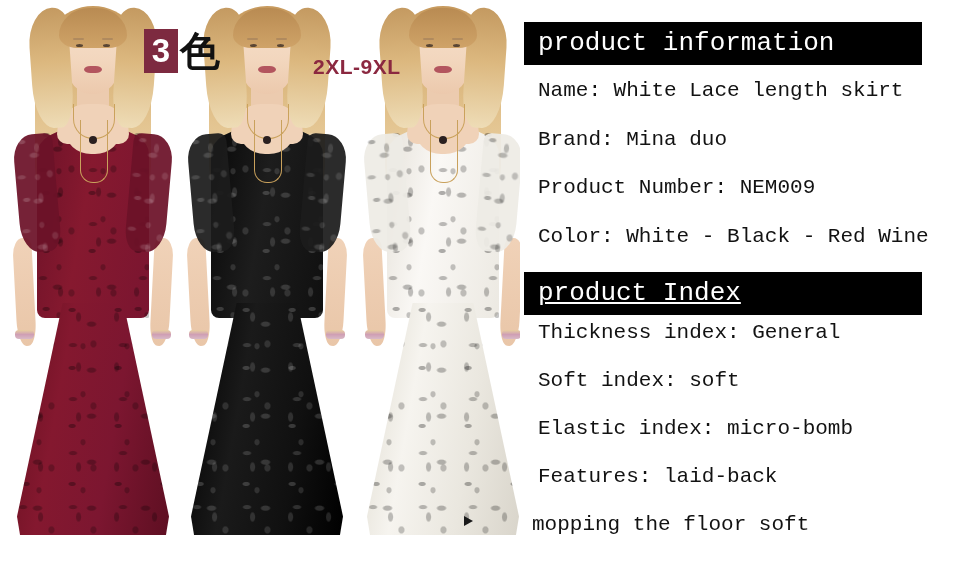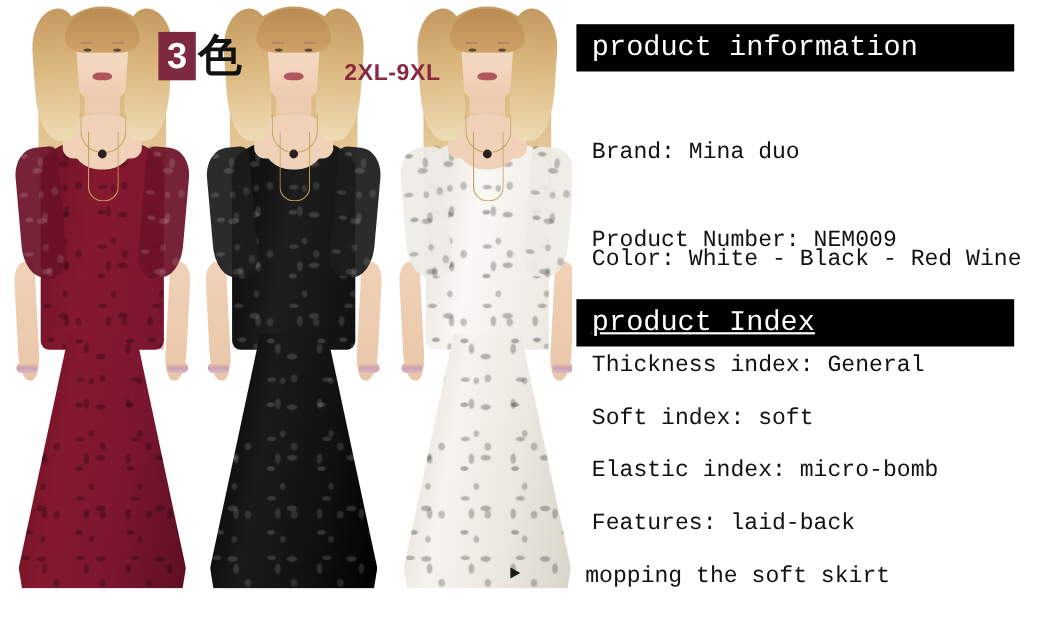--- a/index.html
+++ b/index.html
@@ -481,26 +481,27 @@
 
     <div class="size-range" style="color:#8b2840;">2XL-9XL</div>
 
     <div class="corner-mark"></div>
   </div>
 
   <div class="info-panel">
 
     <div class="section-bar bar1">product information</div>
 
+    <div class="info-line" style="top:78px;">Name: White Lace length skirt</div>
     <div class="info-line" style="top:127px;">Brand: Mina duo</div>
-    <div class="info-line" style="top:175px;margin-top:32px;">Product Number: NEM009</div>
+    <div class="info-line" style="top:175px;">Product Number: NEM009</div>
     <div class="info-line" style="top:224px;">Color: White - Black - Red Wine</div>
 
     <div class="section-bar bar2">product Index</div>
 
     <div class="info-line" style="top:320px;">Thickness index: General</div>
     <div class="info-line" style="top:368px;">Soft index: soft</div>
     <div class="info-line" style="top:416px;">Elastic index: micro-bomb</div>
     <div class="info-line" style="top:464px;">Features: laid-back</div>
-    <div class="info-line indentless" style="top:512px;">mopping the soft skirt</div>
+    <div class="info-line indentless" style="top:512px;">mopping the floor soft</div>
   </div>
 
 </div>
 
 </body></html>

